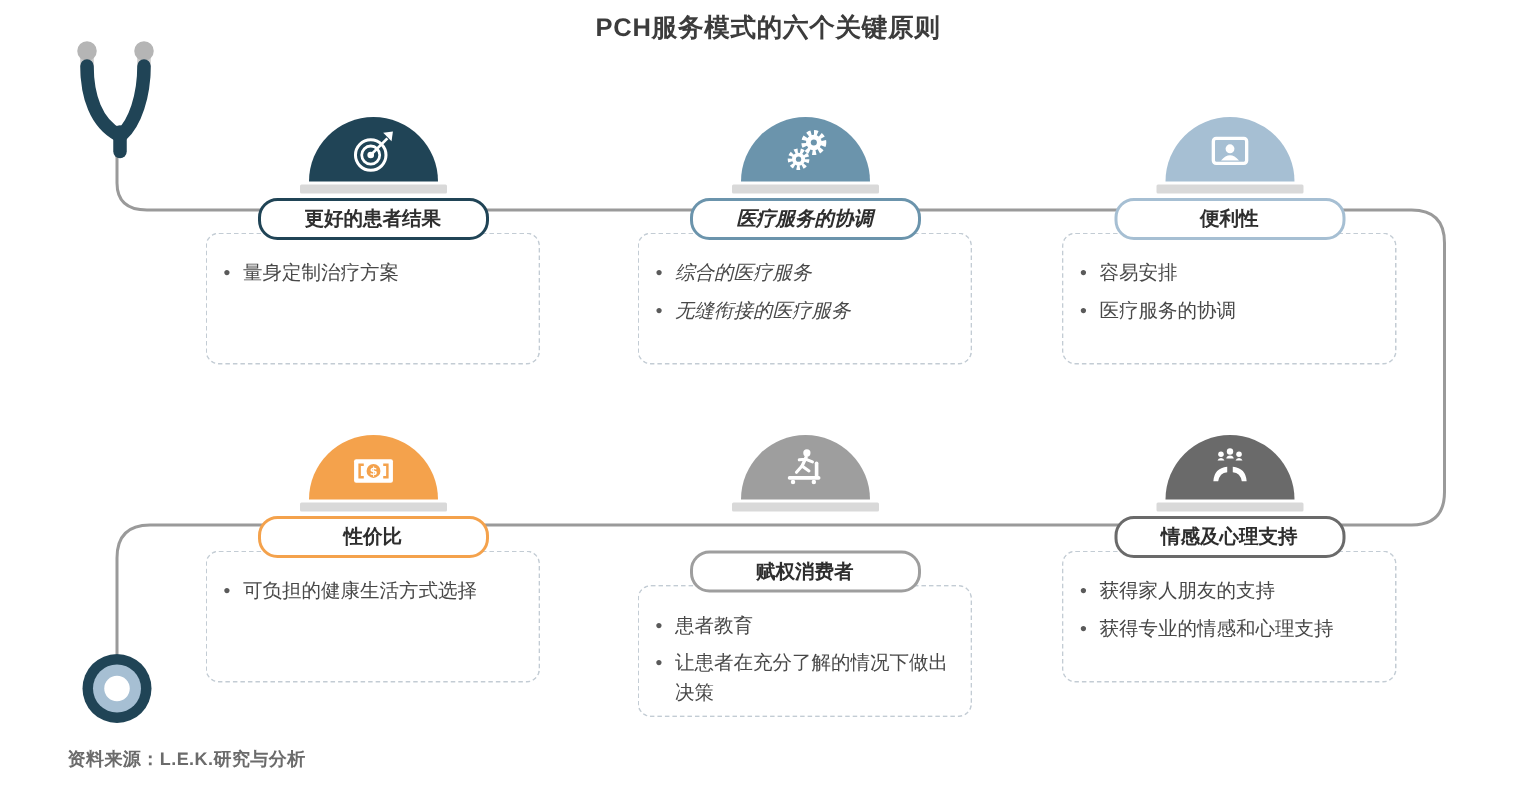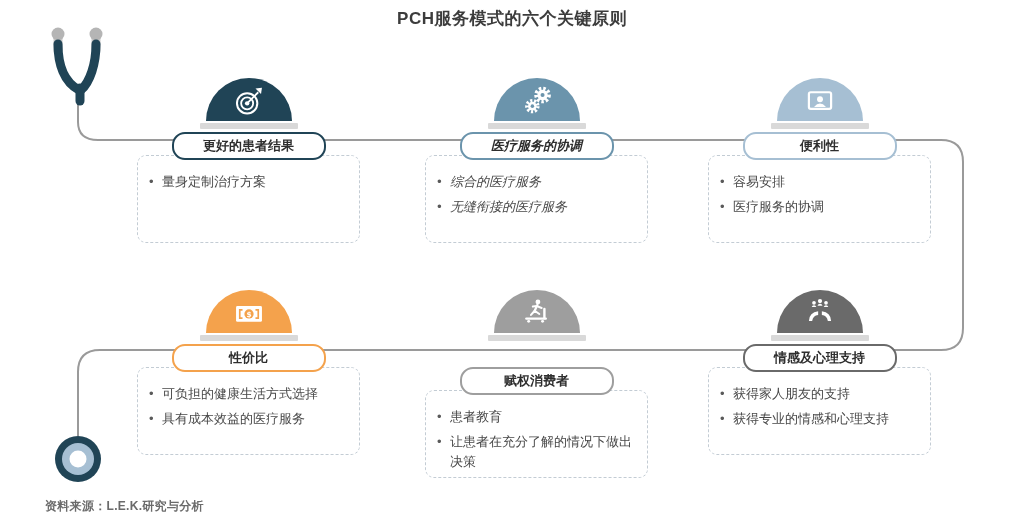--- a/index.html
+++ b/index.html
@@ -181,21 +181,20 @@
           <use href="#sym-banknote"></use>
         </svg>
       </div>
       <div class="base-bar"></div>
       <div class="pill" style="border-color: rgb(244, 162, 76);">
         <span>性价比</span>
       </div>
       <div class="bullets-box">
         <ul>
           <li>可负担的健康生活方式选择</li>
-          <li>具有成本效益的医疗服务</li>
         </ul>
       </div>
     </div>
     <div class="card" style="left: 425px; top: 290px;">
       <div class="icon-semi" style="background: rgb(158, 158, 158);">
         <svg style="color: rgb(158, 158, 158);">
           <use href="#sym-treadmill-runner"></use>
         </svg>
       </div>
       <div class="base-bar"></div>

